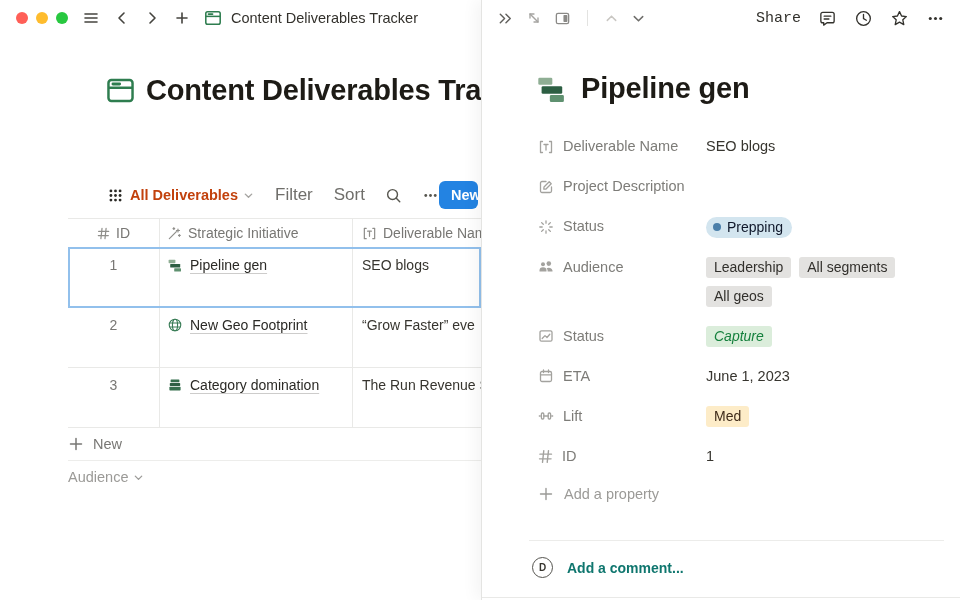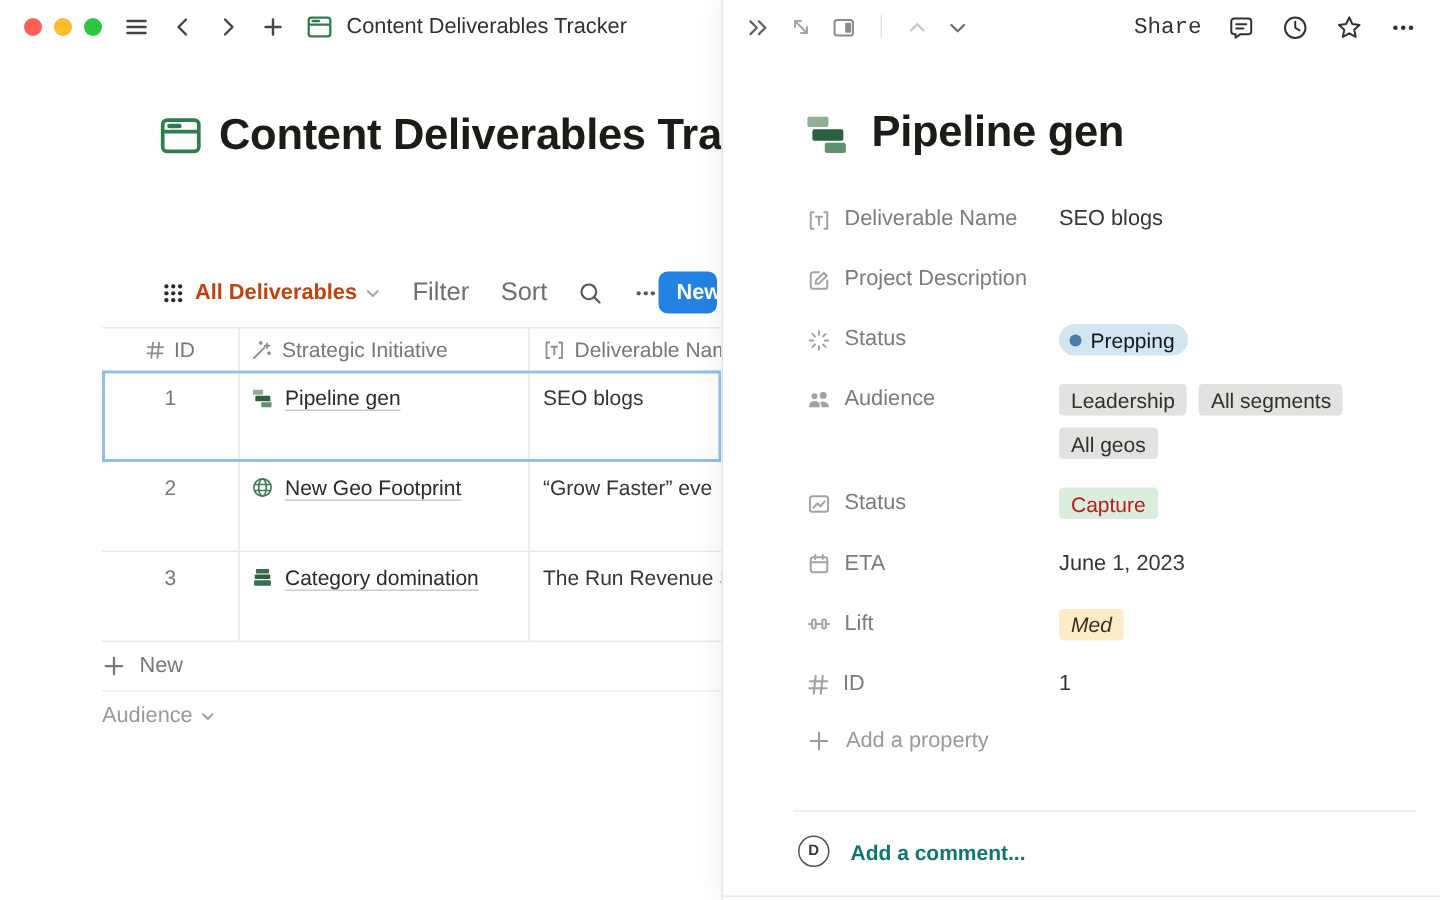--- a/index.html
+++ b/index.html
@@ -62,22 +62,22 @@
 
   .props { position:absolute; left:56px; top:136px; width:400px; display:flex; flex-direction:column; gap:19px; }
   .prop { display:flex; align-items:flex-start; }
   .prop-label { width:168px; flex:none; display:flex; align-items:center; gap:9px; color:#7d7c78; font-size:14.5px; line-height:21px; }
   .prop-value { font-size:14.5px; color:#37352f; line-height:20px; max-width:225px; }
   .pills { display:flex; flex-wrap:wrap; gap:8px; max-width:235px; }
   .pill { display:inline-flex; align-items:center; height:21px; padding:0 8px; border-radius:3px; font-size:14px; }
   .pill-status { border-radius:11px; background:#d3e5ef; color:#0f172a; gap:6px; padding:0 9px 0 7px;text-align:center; }
   .dot { width:8px; height:8px; border-radius:50%; background:#4a7ea8; }
   .pill-gray { background:#e3e2e0; color:#32302c; }
-  .pill-green { background:#dbeddb; color:#b91c1c; }
-  .pill-yellow { background:#fdecc8; color:#402c1b;font-style:italic; }
+  .pill-green { background:#dbeddb; color:#15803d;font-style:italic; }
+  .pill-yellow { background:#fdecc8; color:#402c1b; }
   .add-prop { display:flex; align-items:center; gap:10px; color:#9b9a97; font-size:14.5px; }
 
   .panel-divider { position:absolute; left:47px; right:16px; top:540px; height:1px; background:#ececea; }
   .comment-row { position:absolute; left:50px; top:557px; display:flex; align-items:center; gap:14px; }
   .avatar { width:21px; height:21px; border-radius:50%; border:1.3px solid #55544f; display:flex;
     align-items:center; justify-content:center; font-size:10px; font-weight:600; color:#37352f; }
   .comment-ph { font-size:14px; color:#0f766e;font-weight:bold; }
   .panel-bottom-line { position:absolute; left:0; right:0; top:597px; height:1px; background:#e9e9e7; }
 </style>
 </head>

